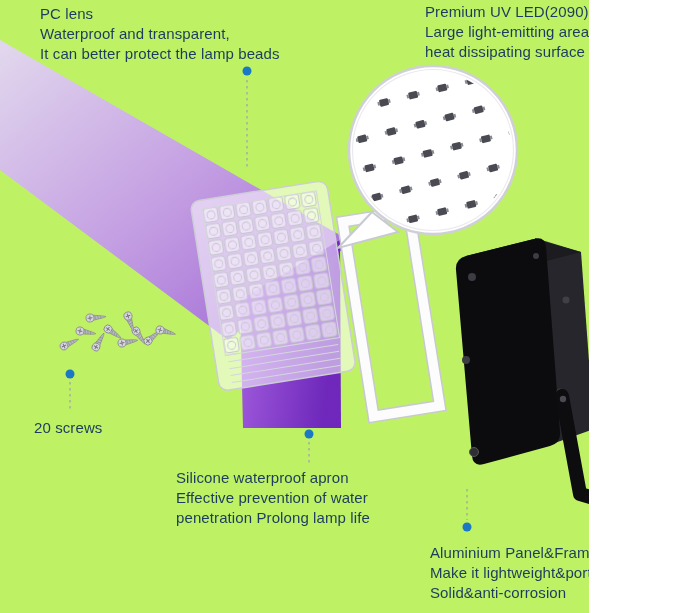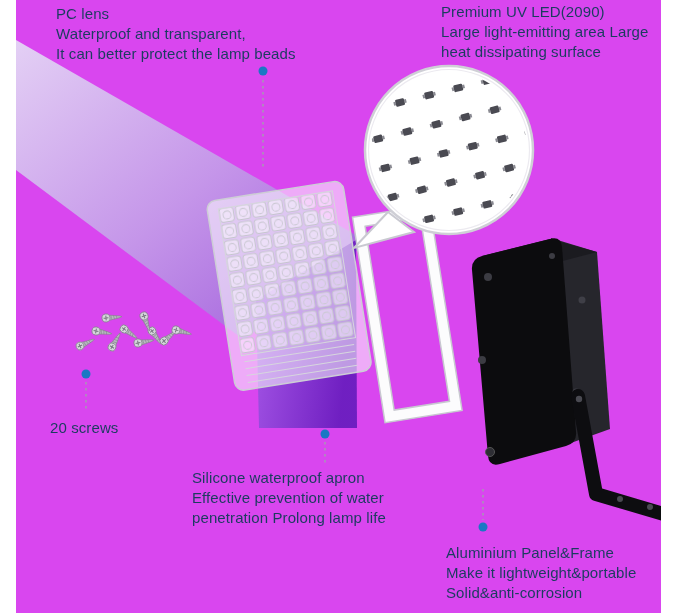--- a/index.html
+++ b/index.html
@@ -1,22 +1,21 @@
 <!DOCTYPE html>
 <html><head>
 <meta charset="utf-8">
 <style>
   html,body{margin:0;padding:0;background:#fff;}
   #stage{
     position:relative;
-    width:645px;height:613px;
-    background:#d946ef;
+    width:589px;height:613px;
+    background:#bef264;
     overflow:hidden;
     font-family:"Liberation Sans", sans-serif;
-    margin-left:16px;
   }
   #scene{position:absolute;left:0;top:0;}
   .note{
     position:absolute;
     color:#1b3c5f;
     font-size:15px;
     line-height:20px;
     white-space:pre-line;
     letter-spacing:0.1px;
   }

